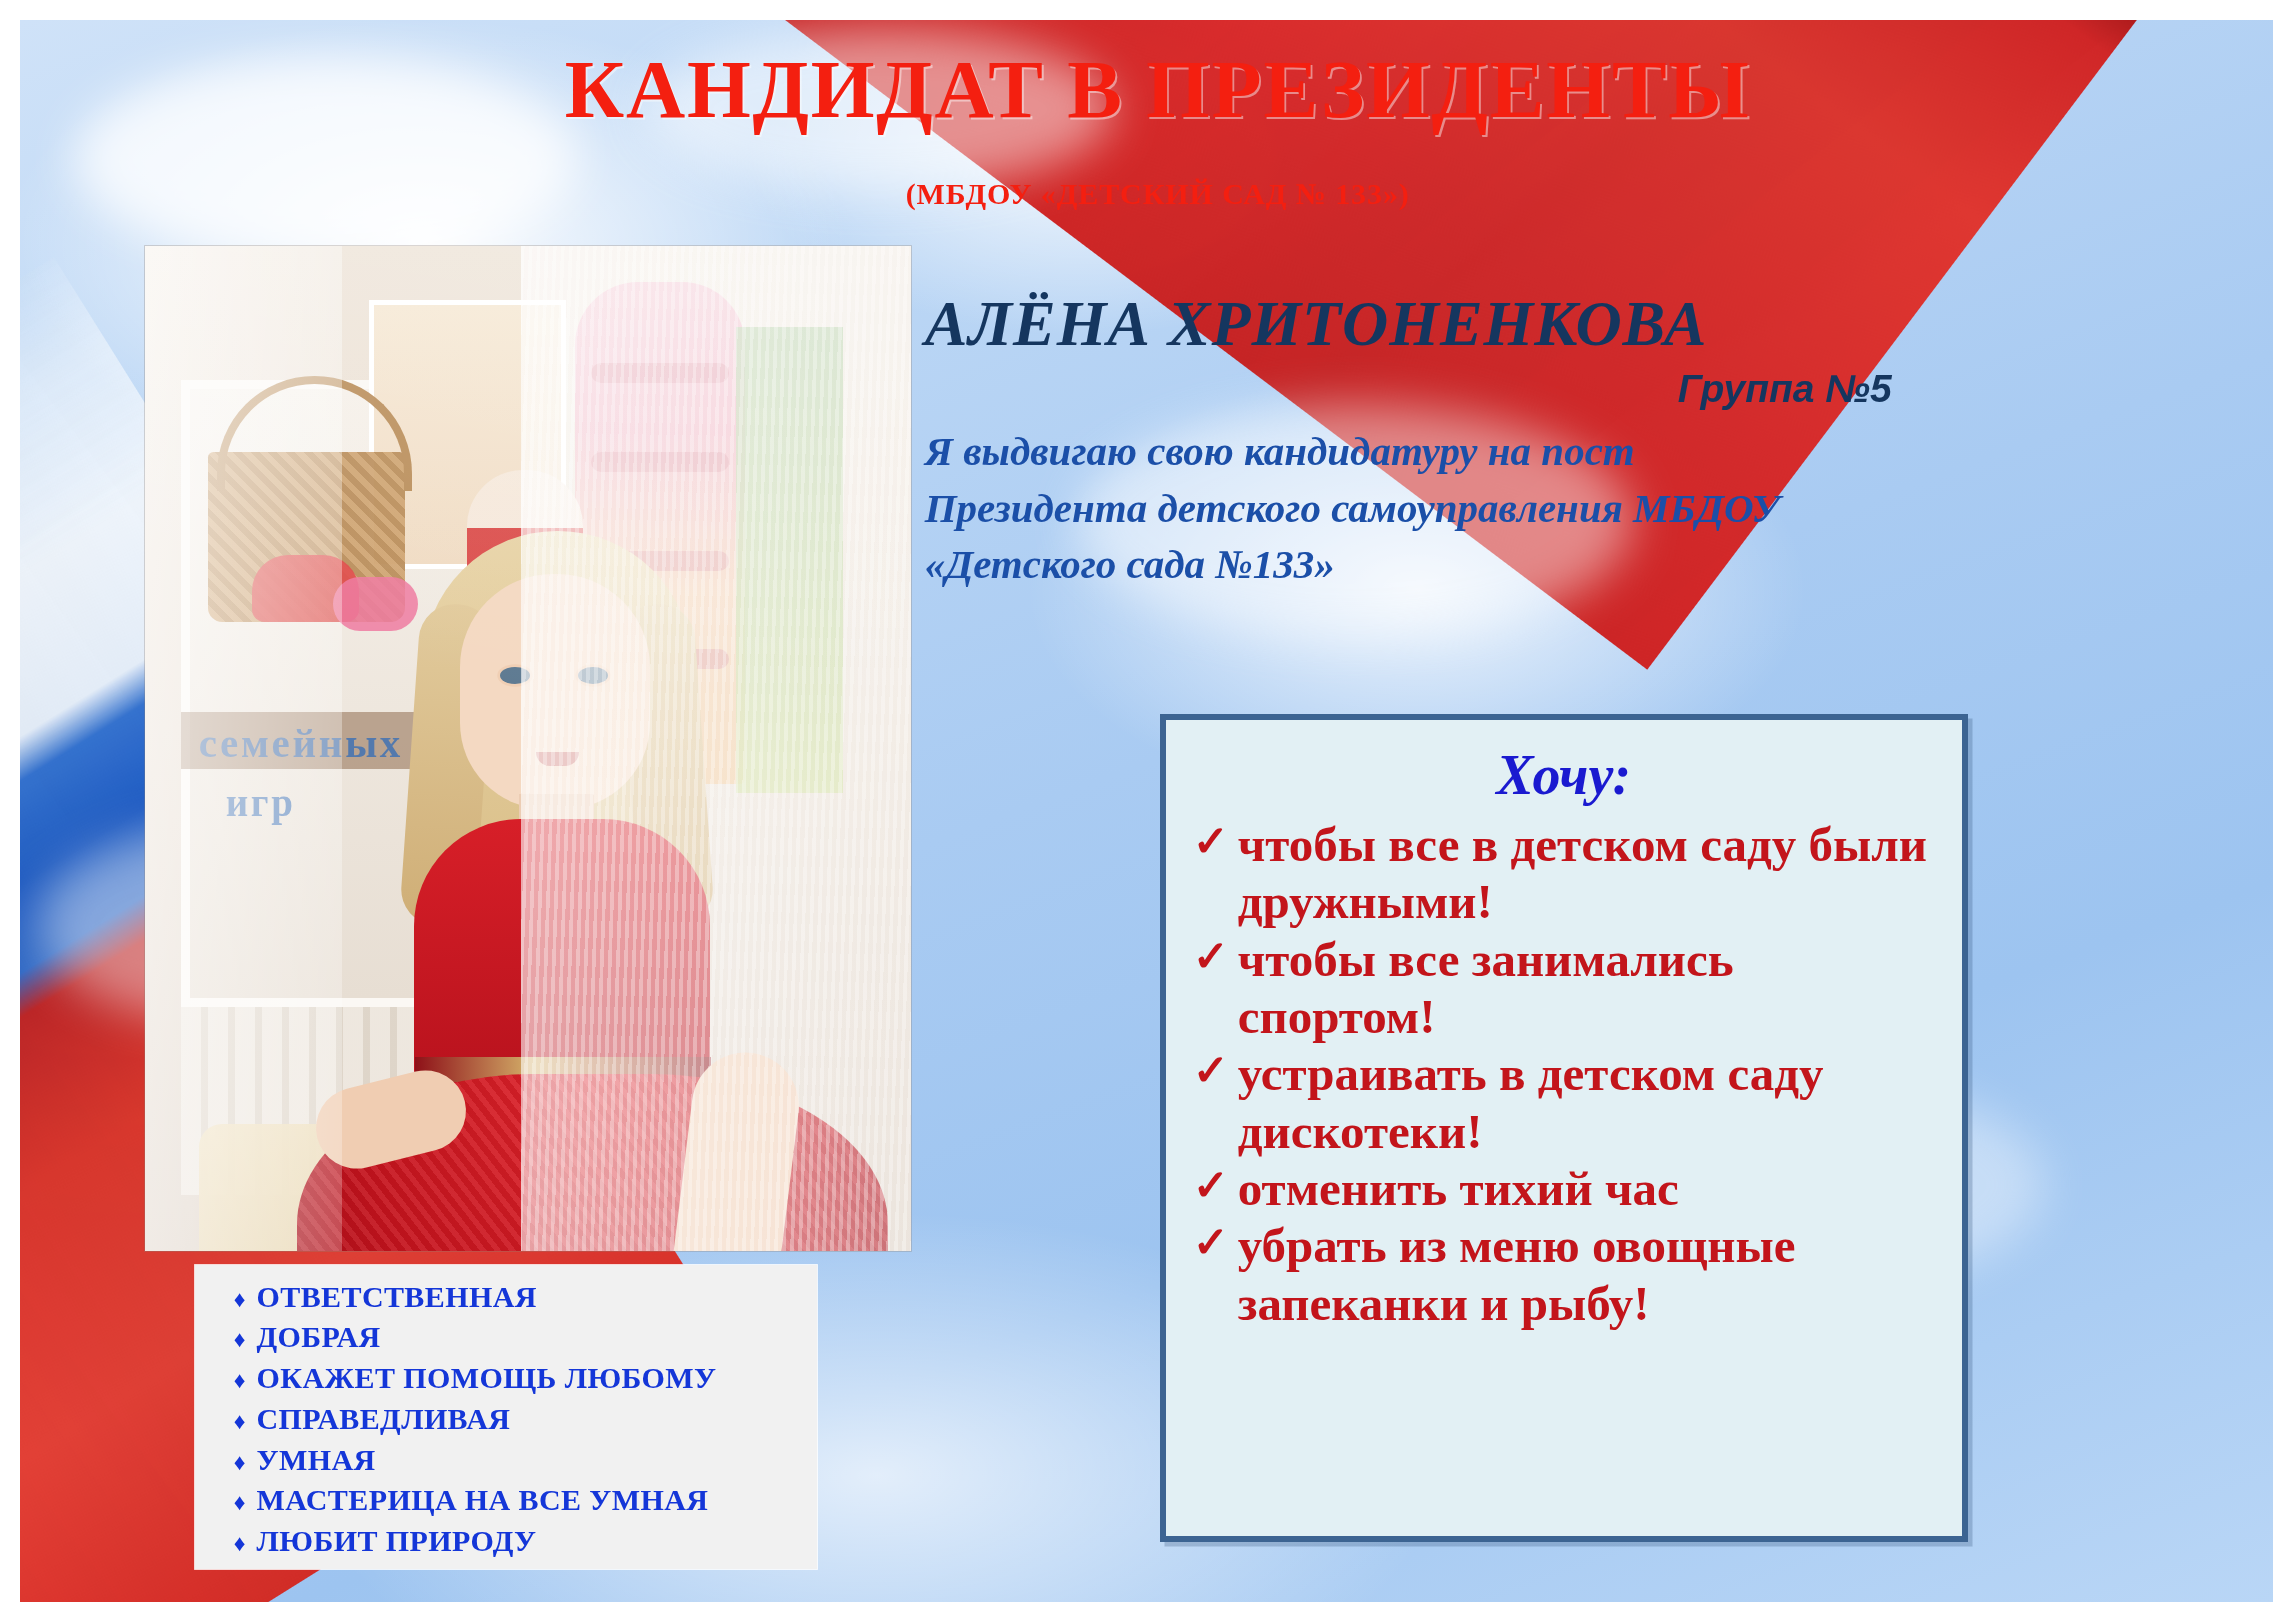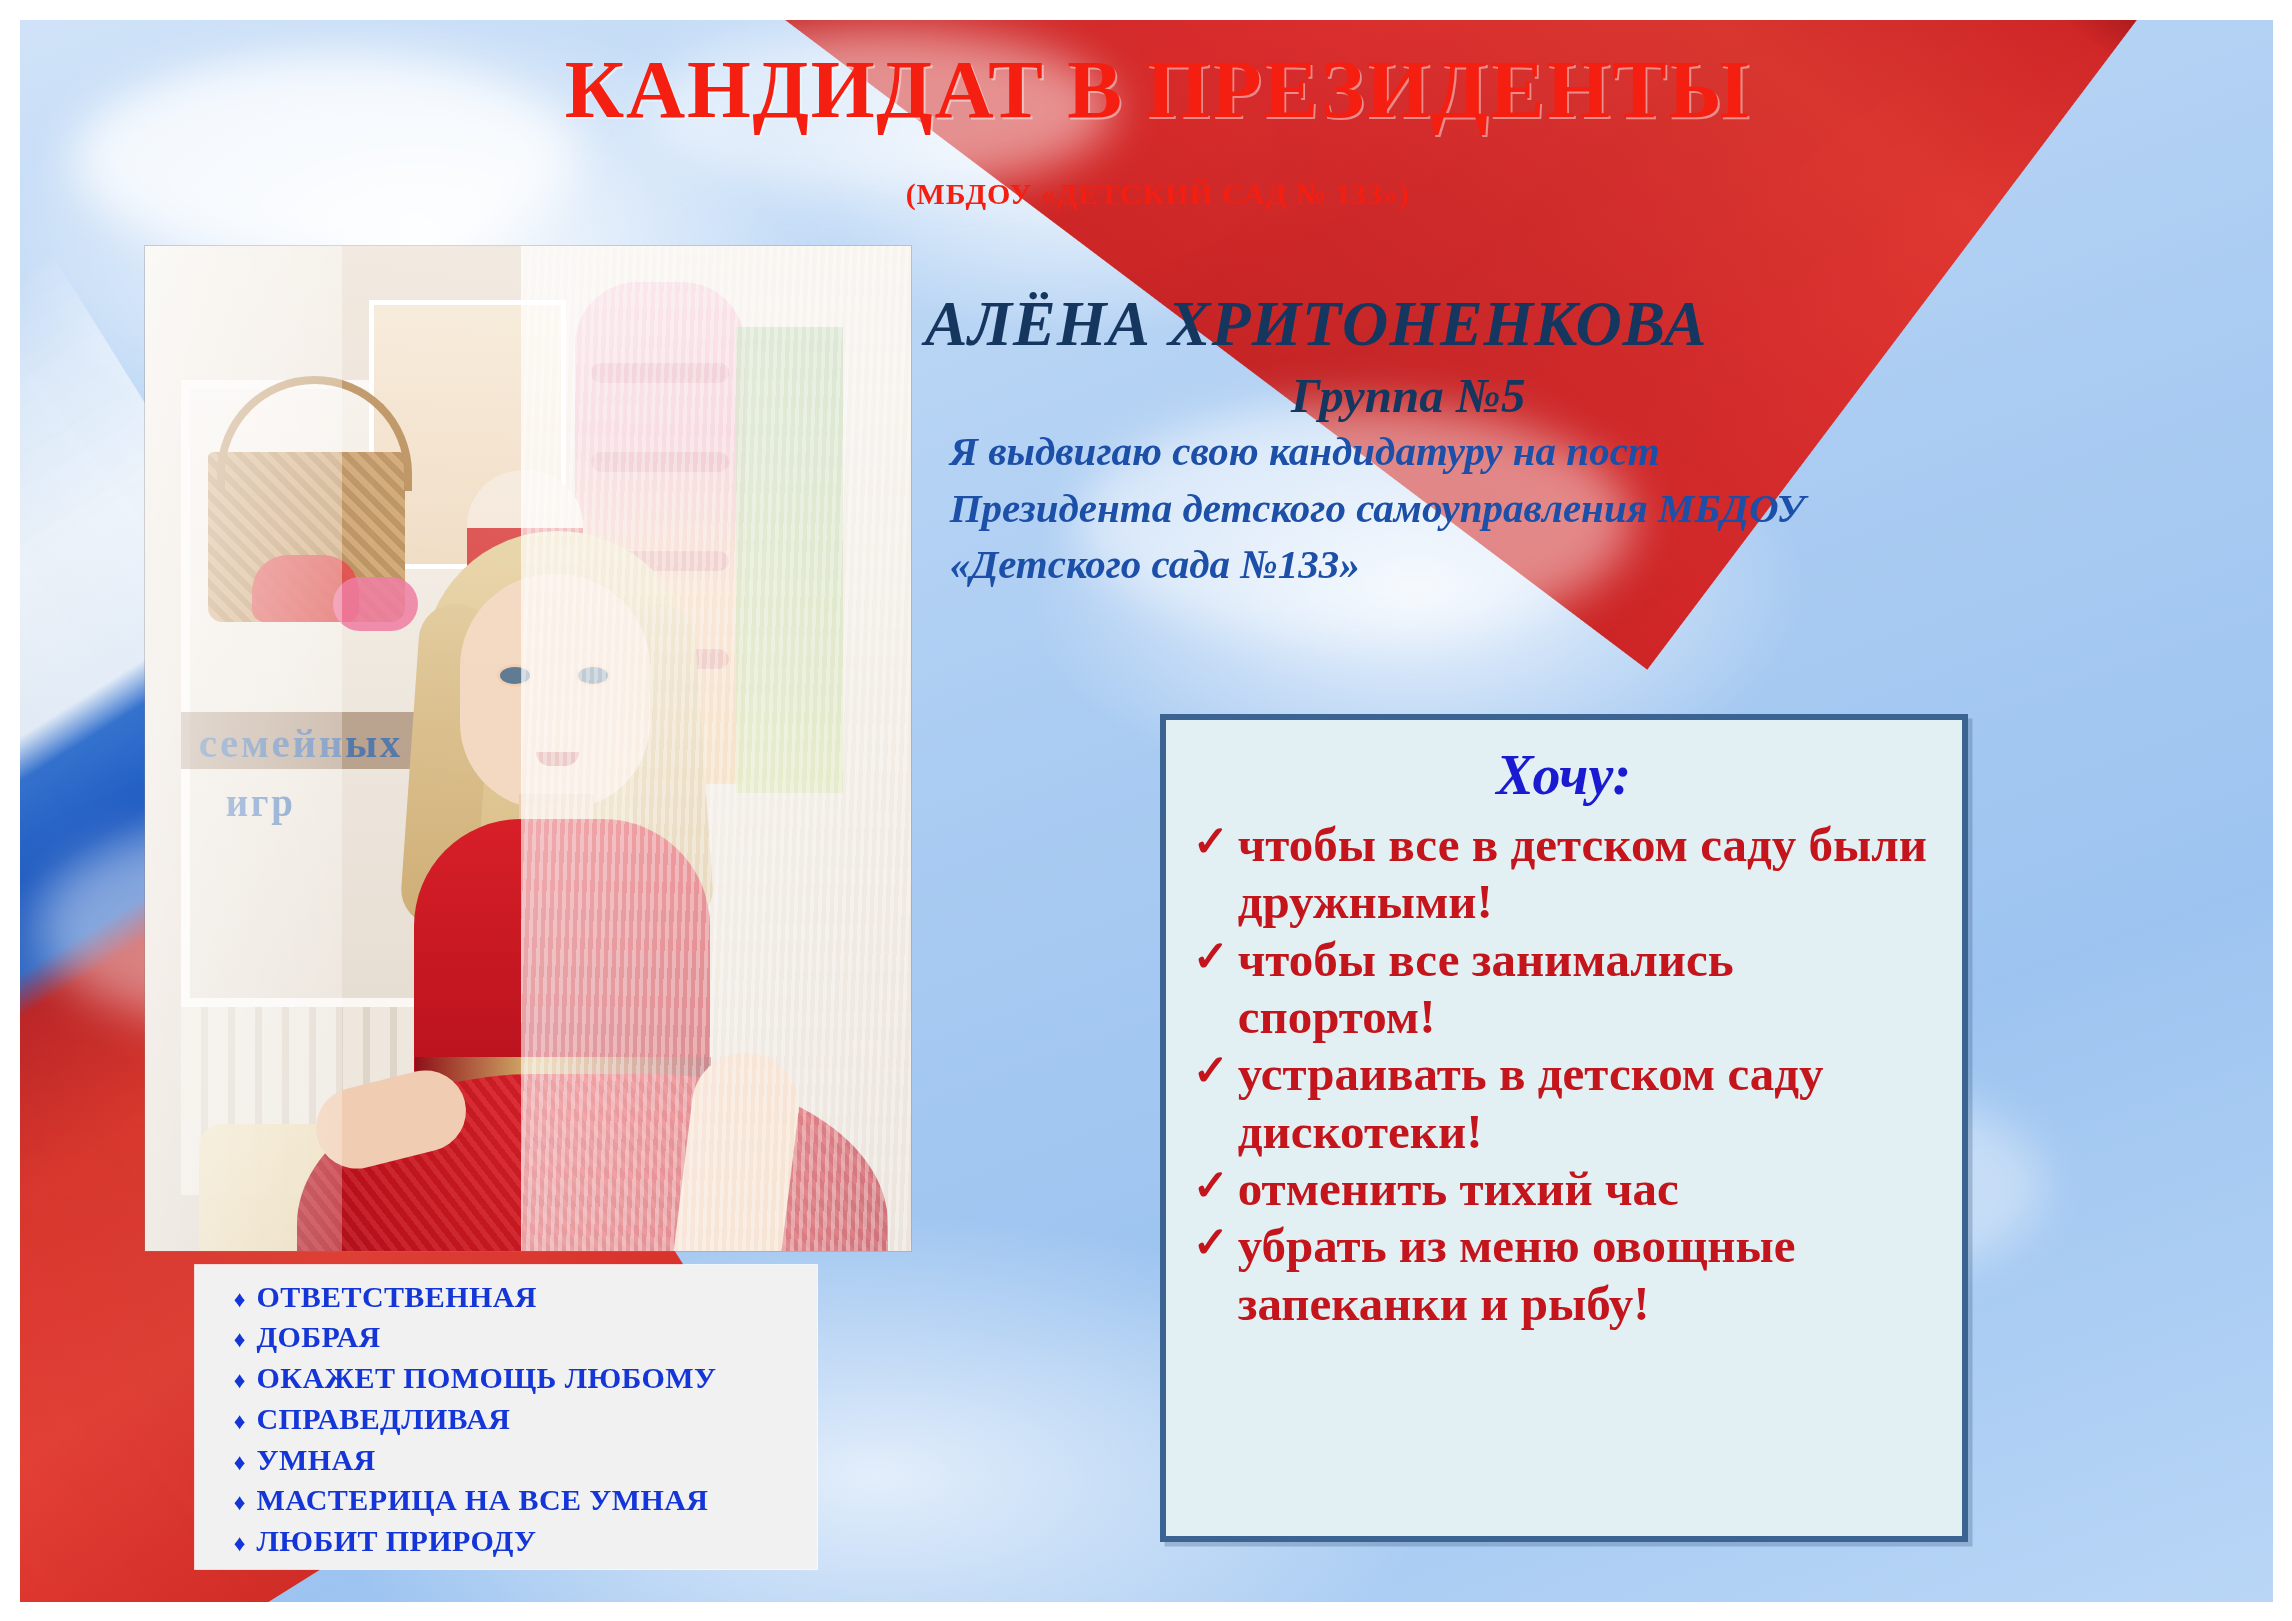--- a/index.html
+++ b/index.html
@@ -156,30 +156,30 @@
   }
   #photo .sheen{position:absolute;inset:0;background:linear-gradient(190deg,rgba(255,255,255,.18),rgba(255,255,255,0) 45%);pointer-events:none;}
 
   
   #candidate-name{
     position:absolute;left:905px;top:267px;width:1164px;
     font-family:"Liberation Serif",serif;font-style:italic;font-weight:bold;
     font-size:64px;color:#15365f;letter-spacing:0.9px;white-space:nowrap;
   }
   #group{
-    position:absolute;left:905px;top:347px;width:967px;text-align:center;
-    font-family:Liberation Serif, serif;font-style:italic;font-weight:bold;
-    font-size:49px;color:#15365f;
+    position:absolute;left:905px;top:347px;width:967px;text-align:right;
+    font-family:Liberation Sans, sans-serif;font-style:italic;font-weight:bold;
+    font-size:39px;color:#15365f;
   }
   #pitch{
     position:absolute;left:905px;top:403px;width:1057px;
     font-family:"Liberation Serif",serif;font-style:italic;font-weight:bold;
     font-size:41px;color:#1b4fa8;line-height:1.38;
   }
-  #pitch div{white-space:nowrap;margin-left:25px;}
+  #pitch div{white-space:nowrap;}
 
   
   #wish-box{
     position:absolute;left:1140px;top:694px;width:808px;height:828px;
     background:#e2f0f4;border:6.3px solid #3c6492;box-sizing:border-box;
     box-shadow:4.5px 4.5px 0 rgba(40,70,110,.25);
   }
   #wish-title{
     margin:23px 0 9px 0;text-align:center;
     font-family:"Liberation Serif",serif;font-style:italic;font-weight:bold;

